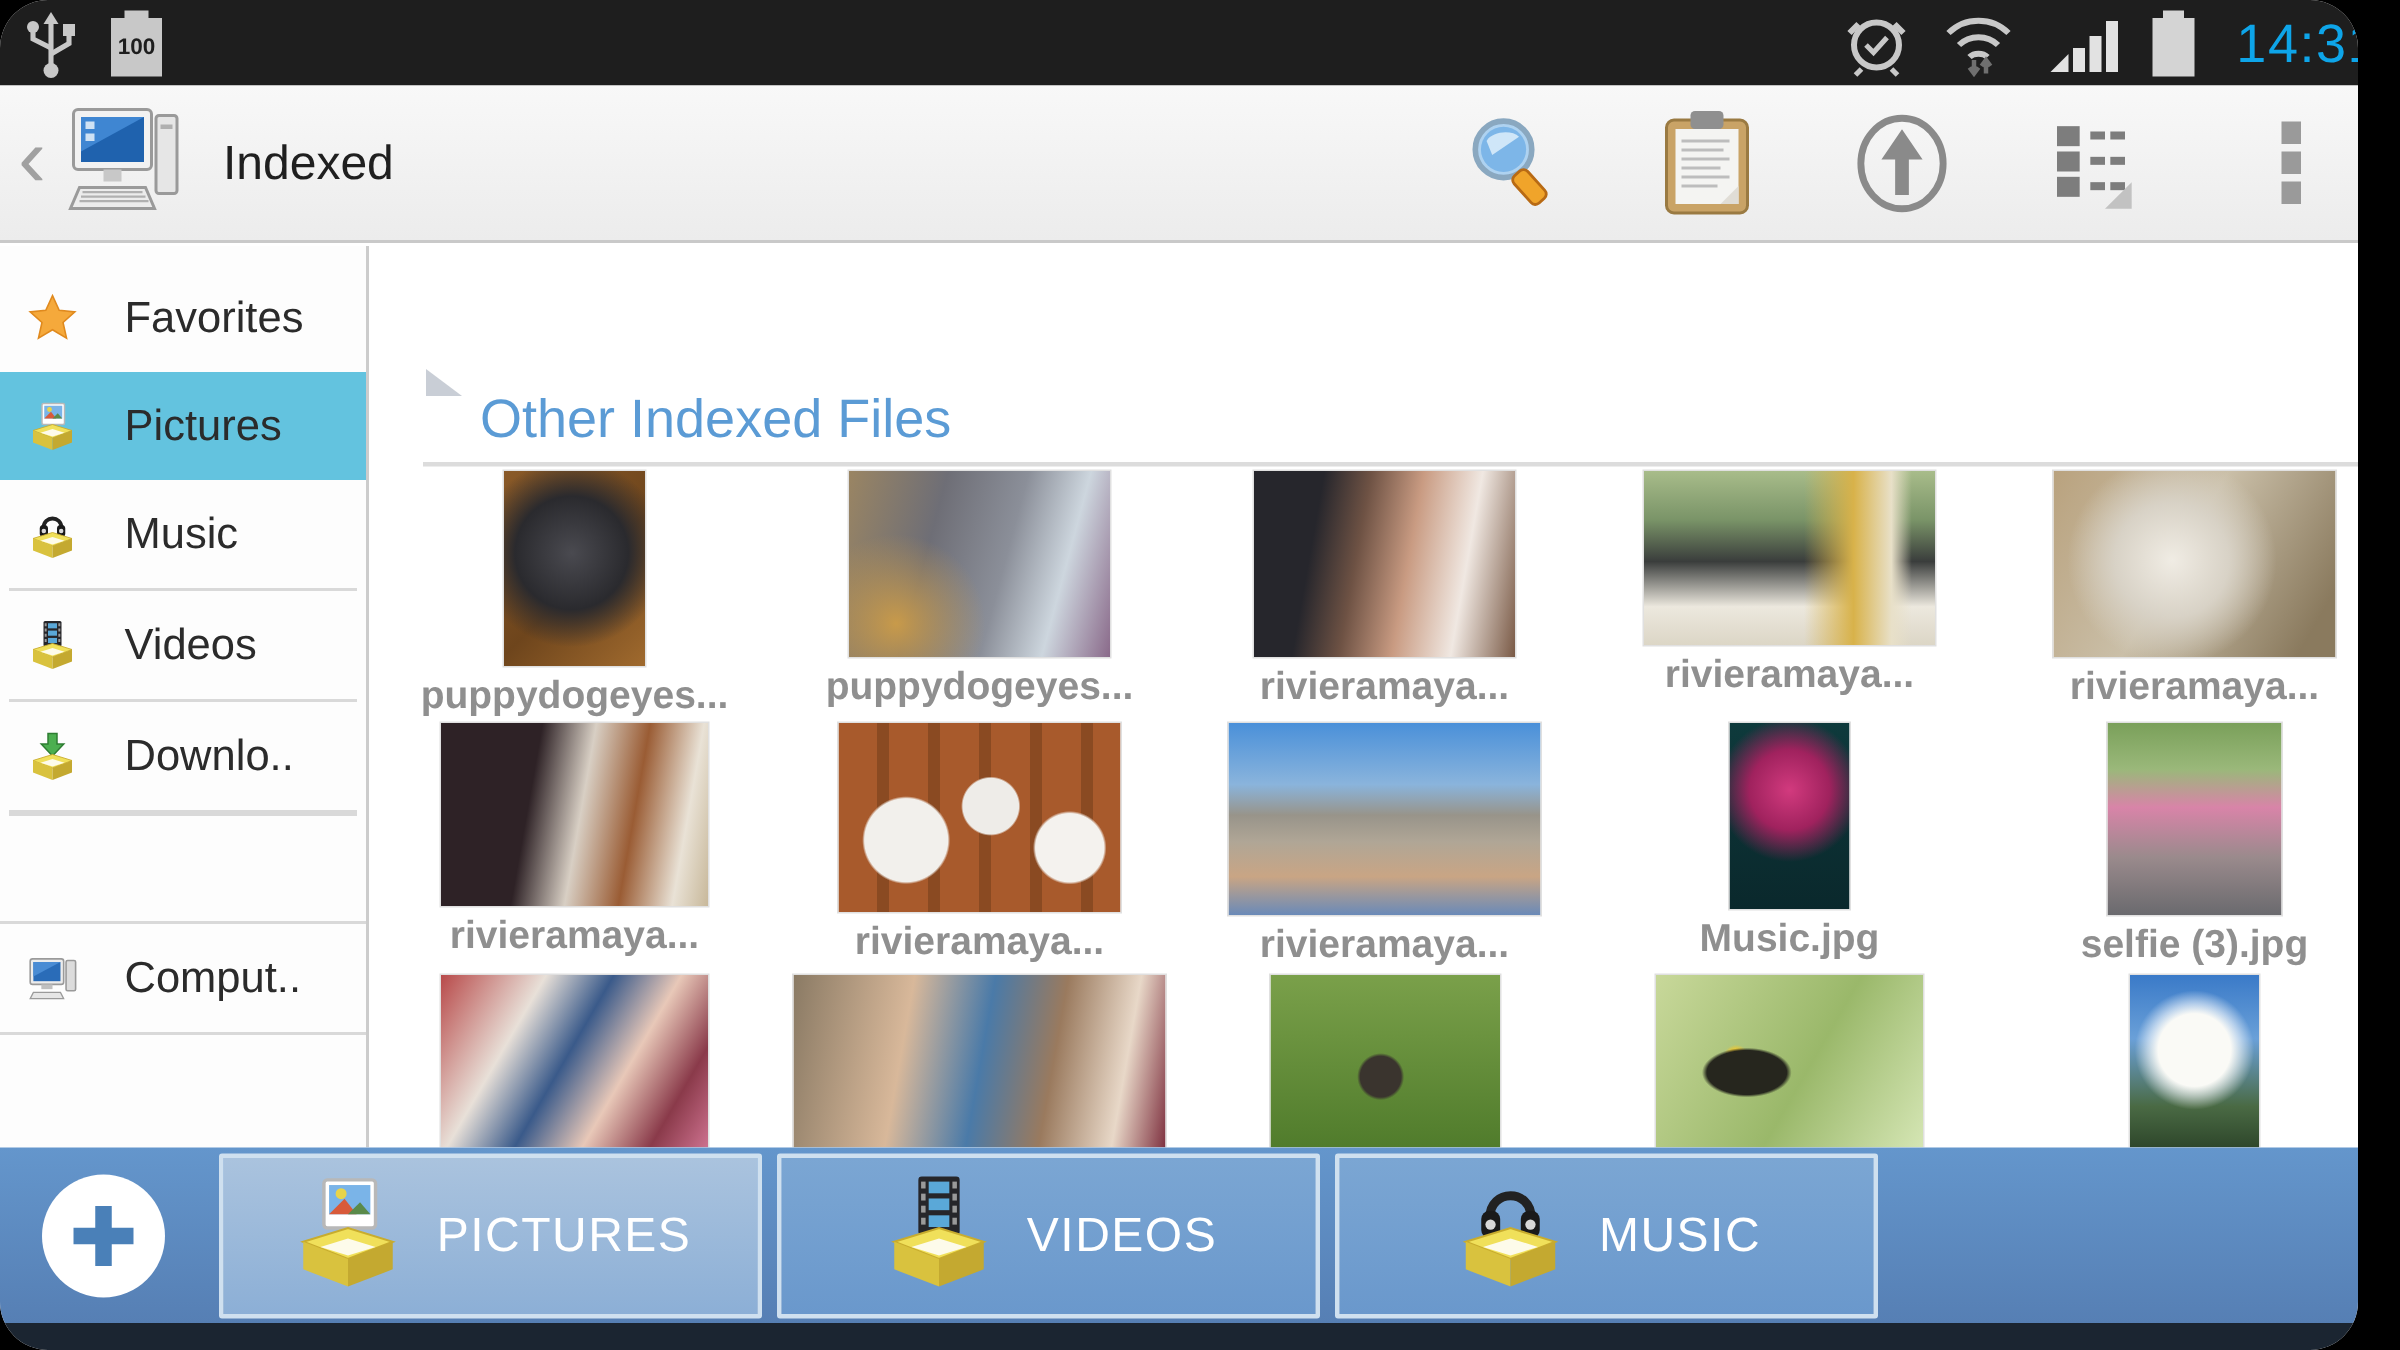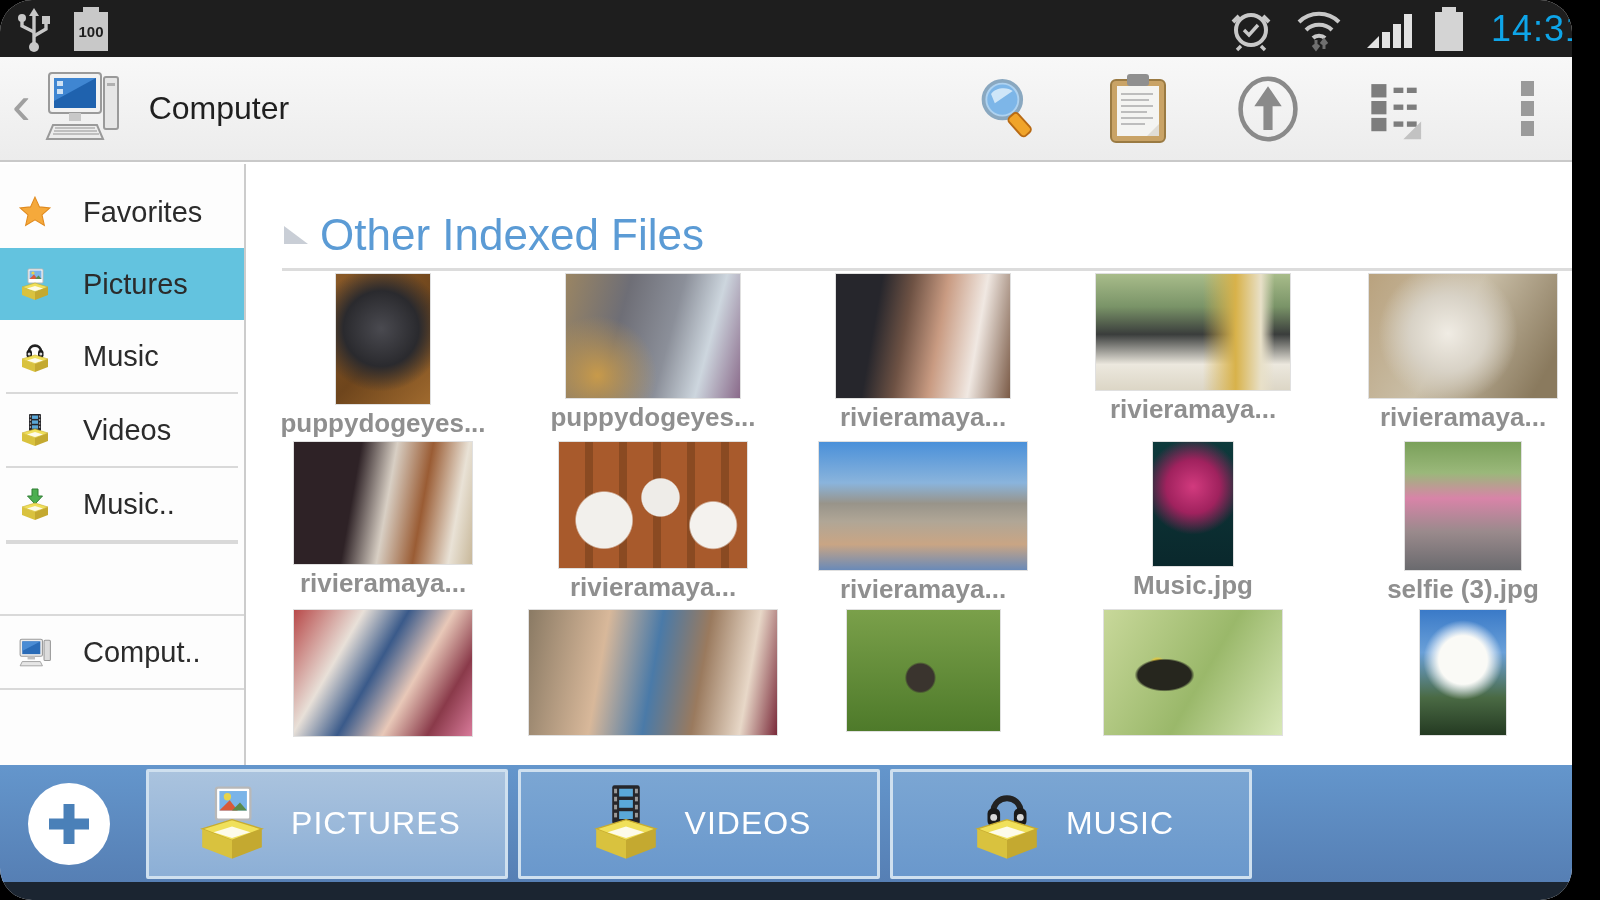--- a/index.html
+++ b/index.html
@@ -36,21 +36,21 @@
   .sb-item.selected { background:#63c3df; }
   .sb-item .ic { width:34px; height:34px; flex:0 0 34px; display:flex; align-items:center; justify-content:center; }
   .sb-item .ic svg { width:34px; height:34px; }
   .sb-div { height:0; border-top:2px solid #d9d9d9; margin:0 6px; }
   .sb-spacer { height:70px; }
   .sb-bottom { border-top:2px solid #d9d9d9; border-bottom:2px solid #d9d9d9; margin-top:0; }
 
   .content { flex:1; position:relative; overflow:hidden; }
   .section-head { display:flex; align-items:center; gap:12px; margin:46px 0 0 38px; }
   .tri { width:0; height:0; border-left:24px solid #c9ced6; border-top:18px solid transparent; }
-  .section-title { font-size:44px; color:#5b9bd5; }
+  .section-title { font-size:36px; color:#5b9bd5;margin-top:48px; }
   .section-rule { height:0; border-top:3px solid #dcdcdc; margin:8px 10px 0 36px; }
 
   .grid { display:grid; grid-template-columns:repeat(5,270px); margin-left:2px; margin-top:2px; }
   .cell { width:270px; height:168px; display:flex; flex-direction:column; align-items:center; justify-content:flex-start;font-weight:bold; }
   .cell .thumb { border:1px solid #e0e0e0; }
   .cell .lbl { font-size:26px; color:#8f8f8f; height:36px; line-height:36px; white-space:nowrap; }
 
   
   .img-puppy1 { width:96px; height:132px; background:
     radial-gradient(circle at 48% 42%, #4a4a50 0%, #2a2a2e 42%, rgba(0,0,0,0) 70%),
@@ -181,21 +181,21 @@
         <path d="M13 9 L55 9 L13 32 Z" fill="#3f86d2"></path>
         <rect x="16" y="12" width="6" height="5" fill="#cfe2f4"></rect>
         <rect x="16" y="20" width="6" height="5" fill="#cfe2f4"></rect>
         <rect x="63" y="8" width="14" height="52" rx="2" fill="#e6e6e6" stroke="#9a9a9a" stroke-width="2"></rect>
         <rect x="66" y="14" width="8" height="3" fill="#b0b0b0"></rect>
         <rect x="28" y="44" width="12" height="8" fill="#c8c8c8"></rect>
         <path d="M12 56 L56 56 L62 70 L6 70 Z" fill="#ececec" stroke="#9a9a9a" stroke-width="2"></path>
         <path d="M14 59 L54 59 M13 62 L56 62 M12 65 L58 65" stroke="#b0b0b0" stroke-width="1.5"></path>
       </svg>
     </span>
-    <span class="tb-title">Computer</span>
+    <span class="tb-title">Indexed</span>
 
     <div class="tb-actions">
       <span class="tb-btn">
         <svg width="68" height="72" viewBox="0 0 68 72">
           <circle cx="28" cy="26" r="20" fill="#aed2f0" stroke="#8aa8c0" stroke-width="4"></circle>
           <circle cx="28" cy="26" r="16" fill="#7db6e8"></circle>
           <path d="M16 20 C20 13, 34 12, 39 17 L20 30 Z" fill="#cfe6f8"></path>
           <rect x="40" y="40" width="13" height="26" rx="4" fill="#f0a42a" stroke="#b86a14" stroke-width="2" transform="rotate(-42 46 53)"></rect>
         </svg>
       </span>
@@ -323,21 +323,21 @@
         <div class="sb-item">
           <span class="ic">
             <svg viewBox="0 0 32 34">
               <path d="M13 2 L19 2 L19 9 L23.5 9 L16 17 L8.5 9 L13 9 Z" fill="#4caf50" stroke="#2e7d32"></path>
               <path d="M3 20 L16 16 L29 20 L16 25 Z" fill="#f0e05a" stroke="#c8ac2e" stroke-width="0.6"></path>
               <path d="M3 20 L3 28 L16 33 L16 25 Z" fill="#d9c23e"></path>
               <path d="M29 20 L29 28 L16 33 L16 25 Z" fill="#c4a930"></path>
               <path d="M8 21.5 L16 19 L24 21.5 L16 24 Z" fill="#fdfbea"></path>
             </svg>
           </span>
-          <span>Music..</span>
+          <span>Downlo..</span>
         </div>
         <div class="sb-div"></div>
         <div class="sb-div"></div>
         <div class="sb-spacer"></div>
         <div class="sb-bottom">
           <div class="sb-item">
             <span class="ic">
               <svg viewBox="0 0 32 32">
                 <rect x="2" y="4" width="21" height="16" rx="1.5" fill="#ececec" stroke="#9a9a9a"></rect>
                 <rect x="4" y="6" width="17" height="12" fill="#2a6cb8"></rect>

